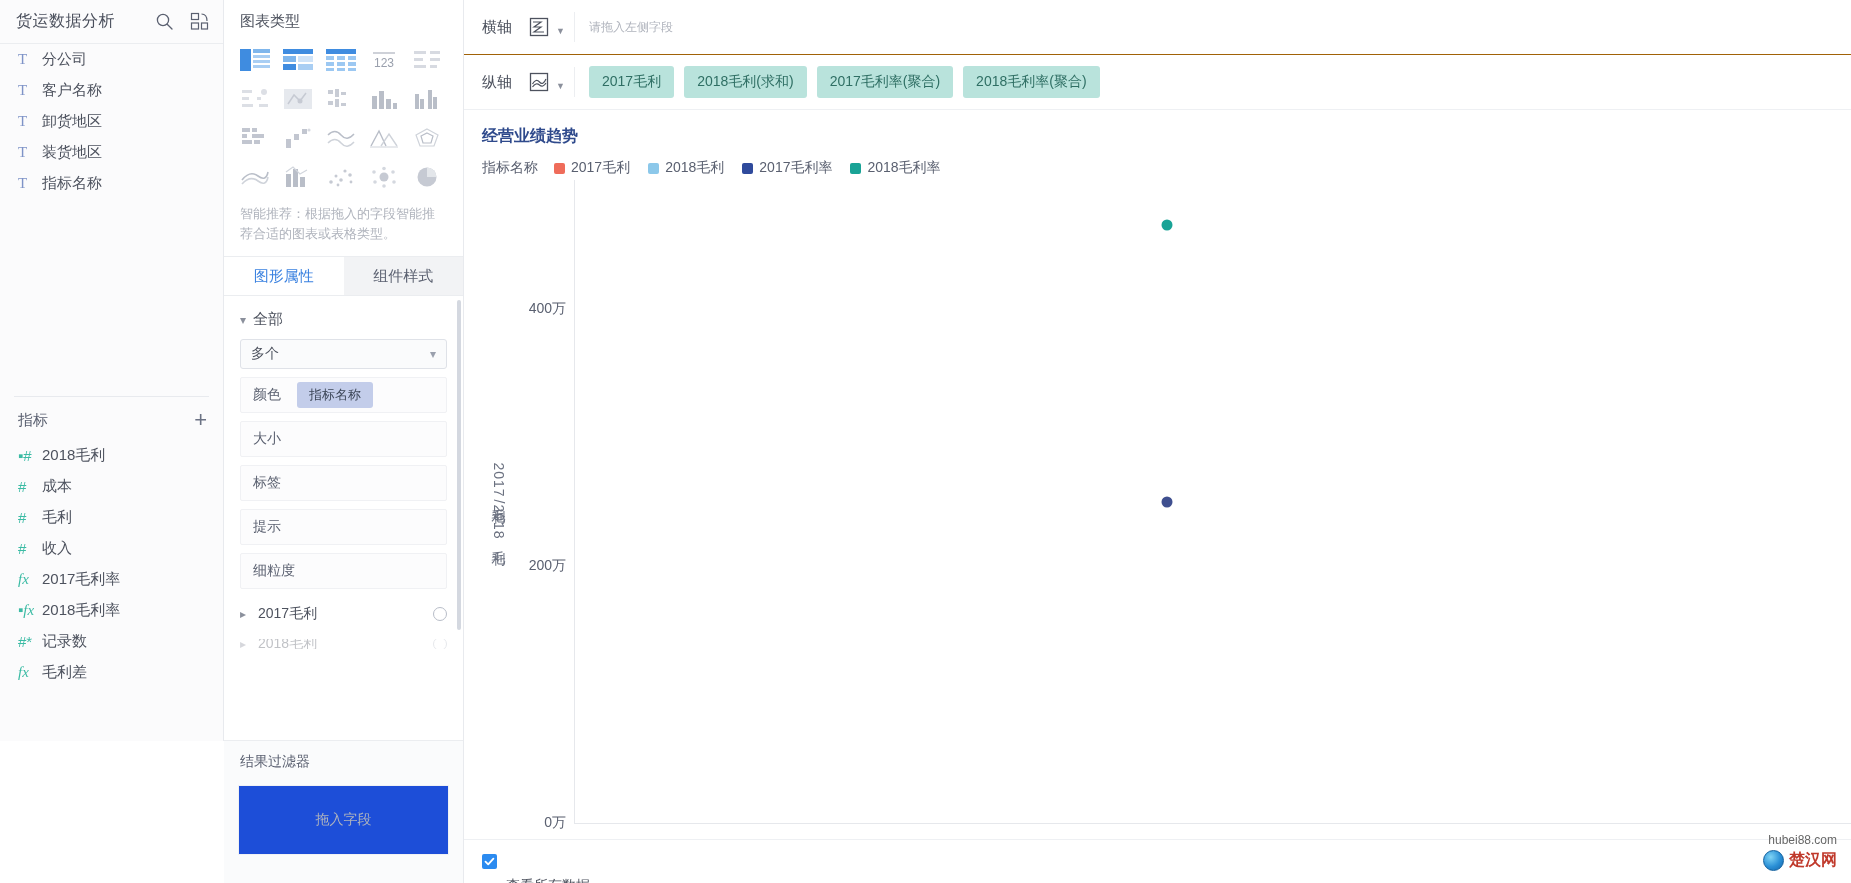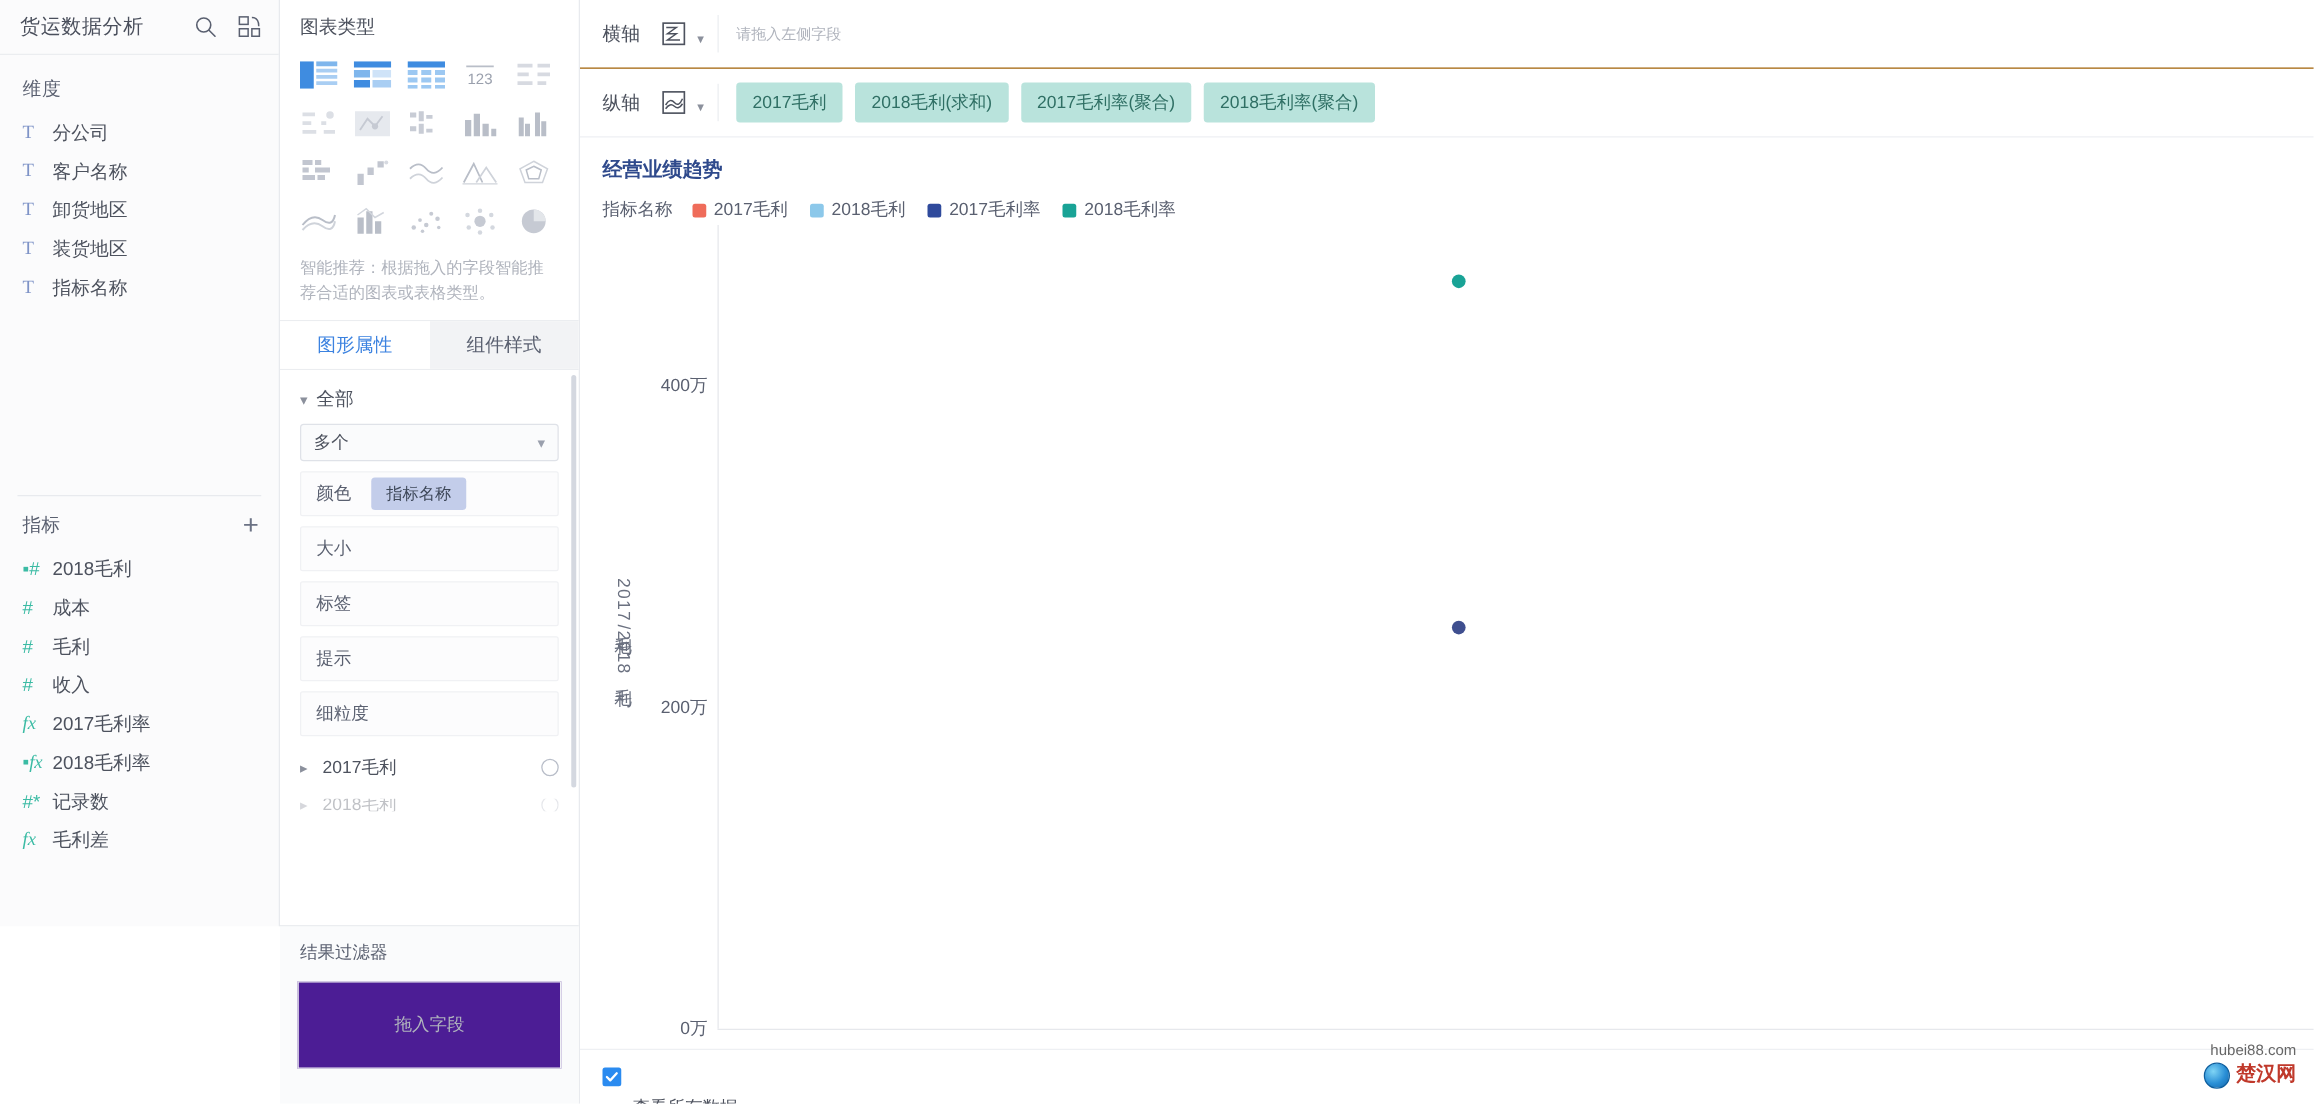--- a/index.html
+++ b/index.html
@@ -113,21 +113,21 @@
   }
   .cfg-scroll{ position:absolute; right:2px; top:300px; width:4px; height:330px;
     background:#d4d8e0; border-radius:2px; }
 
   .filter-sec{
     position:absolute; left:0; right:0; bottom:0; height:143px;
     background:#fafbfc; border-top:1px solid #ebedf0;
   }
   .filter-sec .ft{ font-size:14px; color:#5a6070; padding:12px 0 0 16px; }
   .dropzone{
-    margin:14px 14px 0 14px; height:70px; background:#4c1d95;
+    margin:14px 14px 0 14px; height:70px; background:#1d4ed8;
     border:1px solid #f0f1f4; display:flex; align-items:center; justify-content:center;
     font-size:14px; color:#b0b4bd;
   }
 
   
   .main{ flex:1; height:883px; position:relative; background:#fff; display:flex; flex-direction:column; }
   .axisbar{ padding:0; }
   .axisrow{
     display:flex; align-items:center; height:55px; padding:0 0 0 18px;
     border-bottom:1px solid #a16207;
@@ -221,21 +221,20 @@
           <svg width="19" height="19" viewBox="0 0 19 19">
             <rect x="1.5" y="1.5" width="7" height="6" fill="none" stroke="#5a6070" stroke-width="1.2"></rect>
             <rect x="1.5" y="11" width="7" height="6" fill="none" stroke="#5a6070" stroke-width="1.2"></rect>
             <path d="M11.5 2 C16 2 17 5 17 9" fill="none" stroke="#5a6070" stroke-width="1.2"></path>
             <rect x="11.5" y="11" width="6" height="6" fill="none" stroke="#5a6070" stroke-width="1.2"></rect>
           </svg>
         </span>
       </div>
     </div>
 
-    <div class="sb-section-label">维度</div>
     <div class="field-list">
       <div class="field">
         <span class="ficon">T</span>
         <span class="flabel">分公司</span>
       </div>
       <div class="field">
         <span class="ficon">T</span>
         <span class="flabel">客户名称</span>
       </div>
       <div class="field">

